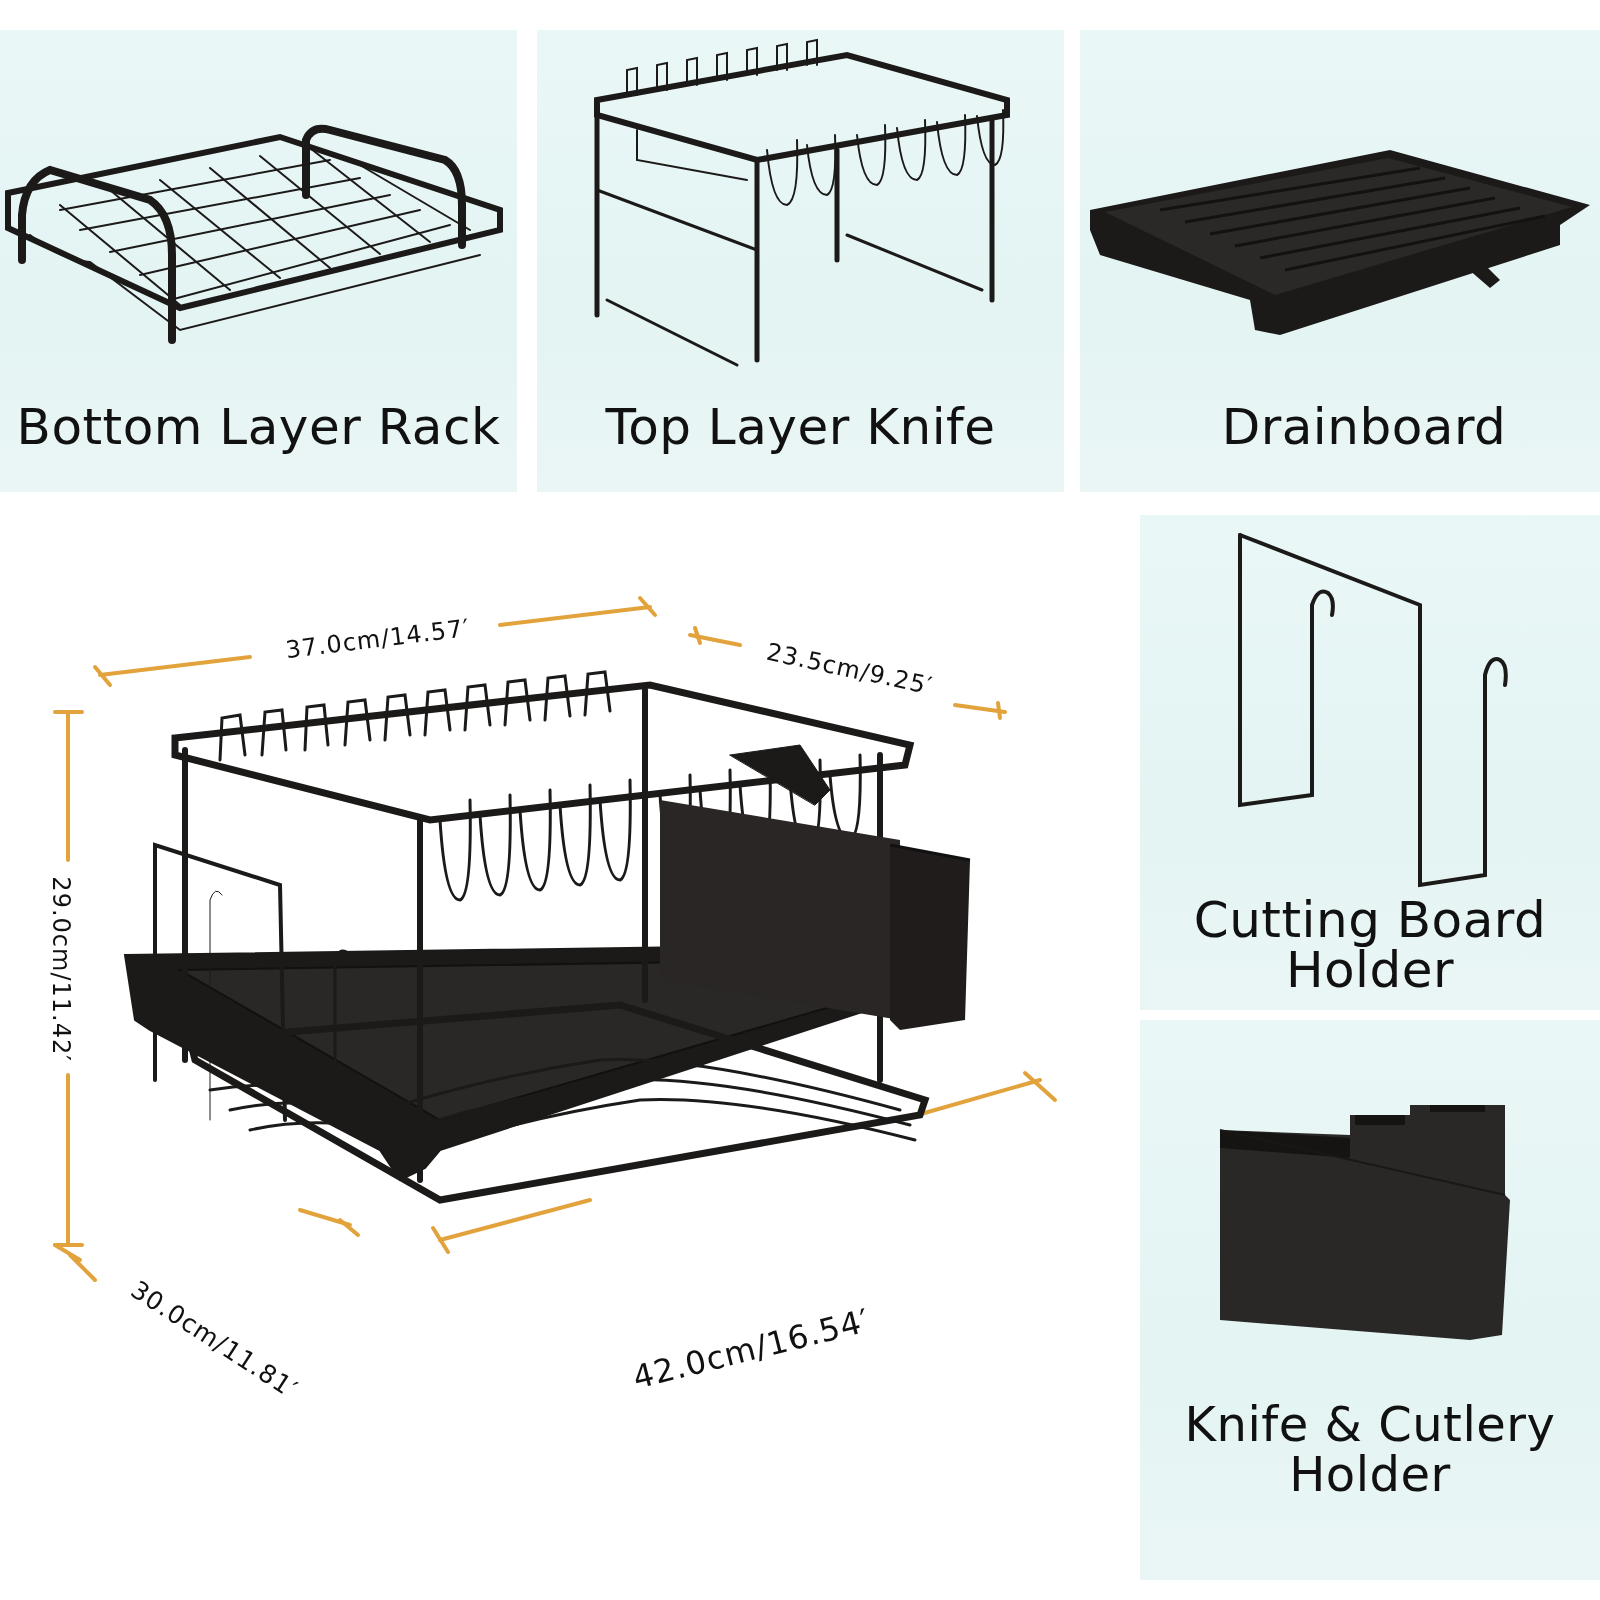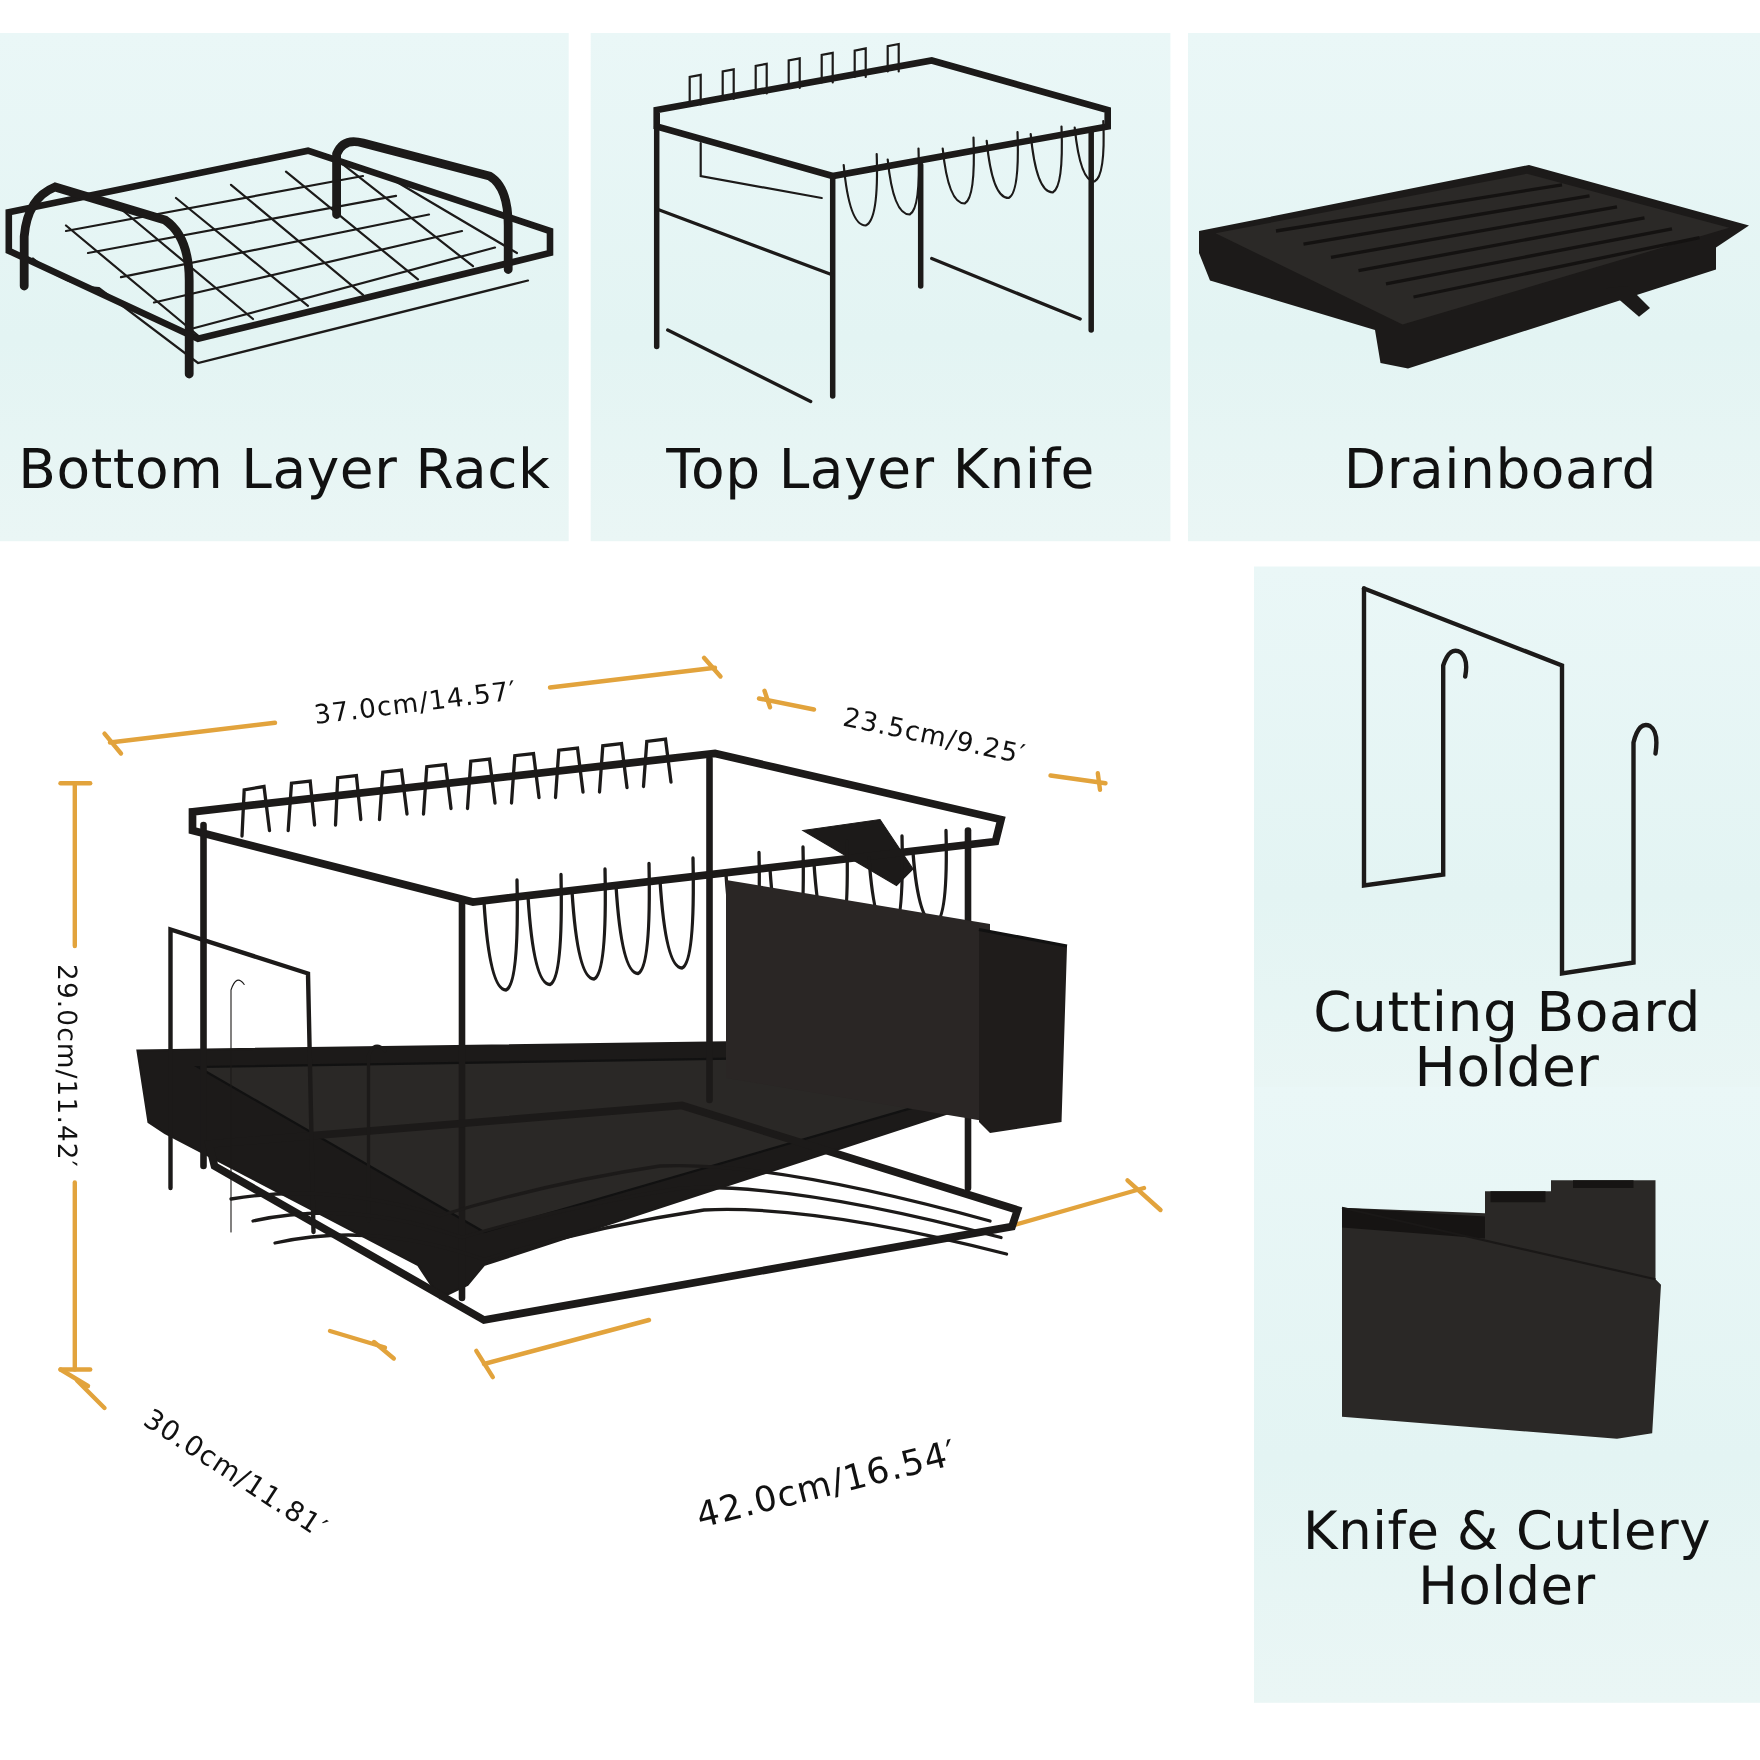--- a/index.html
+++ b/index.html
@@ -200,21 +200,21 @@
   <svg width="460" height="380" viewBox="0 0 460 380">
     <g fill="none" stroke="#1c1a19" stroke-width="4" stroke-linecap="round">
       <path d="M100 20 L280 90 L280 370 L345 360 L345 160 Q350 140 360 145 Q368 150 365 170"></path>
       <path d="M100 20 L100 290 L172 280 L172 90 Q178 72 188 78 Q195 84 192 100"></path>
     </g>
   </svg>
   <div class="panel-label" style="top:380px;font-size:50px;">Cutting Board</div>
   <div class="panel-label" style="top:430px;font-size:50px;">Holder</div>
 </div>
 
-<div class="panel" style="left:1140px;top:988px;width:460px;height:560px;">
+<div class="panel" style="left:1140px;top:1020px;width:460px;height:560px;">
   <svg width="460" height="380" viewBox="0 0 460 380">
     <path d="M80 110 L210 115 L210 95 L270 95 L270 85 L365 85 L365 175 L370 180 L362 315 L330 320 L80 300 Z" fill="#2a2826"></path>
     <path d="M80 110 L210 118 L210 138 L80 128 Z" fill="#161413"></path>
     <path d="M215 95 L265 95 L265 105 L215 105 Z" fill="#161413"></path>
     <path d="M290 85 L345 85 L345 92 L290 92 Z" fill="#161413"></path>
     <path d="M80 110 L365 175" stroke="#1a1817" stroke-width="2" fill="none"></path>
   </svg>
   <div class="panel-label" style="top:380px;font-size:48px;">Knife &amp; Cutlery</div>
   <div class="panel-label" style="top:430px;font-size:48px;">Holder</div>
 </div>

